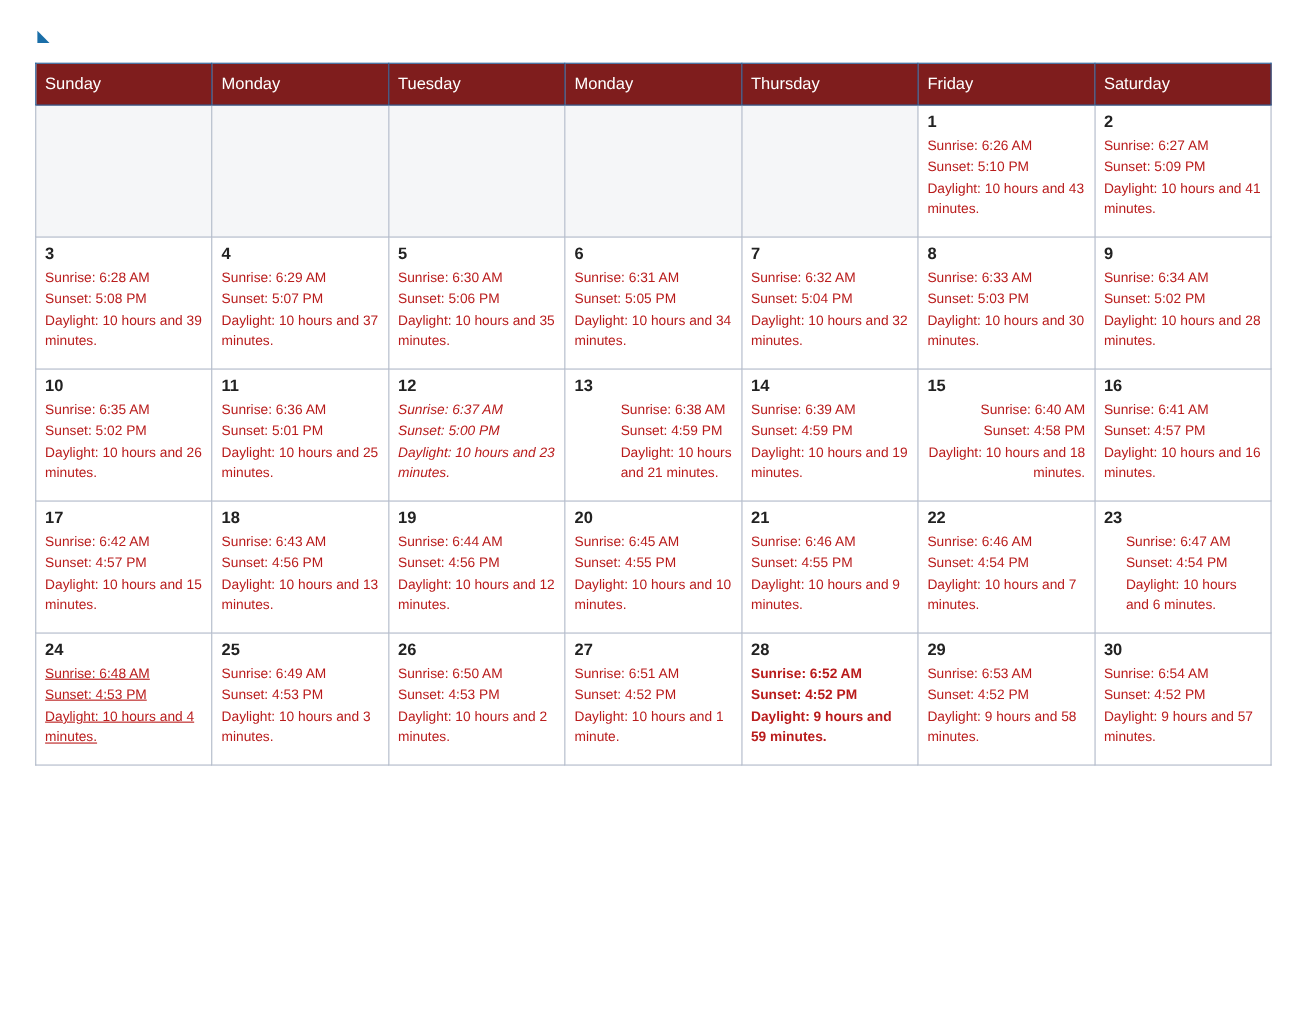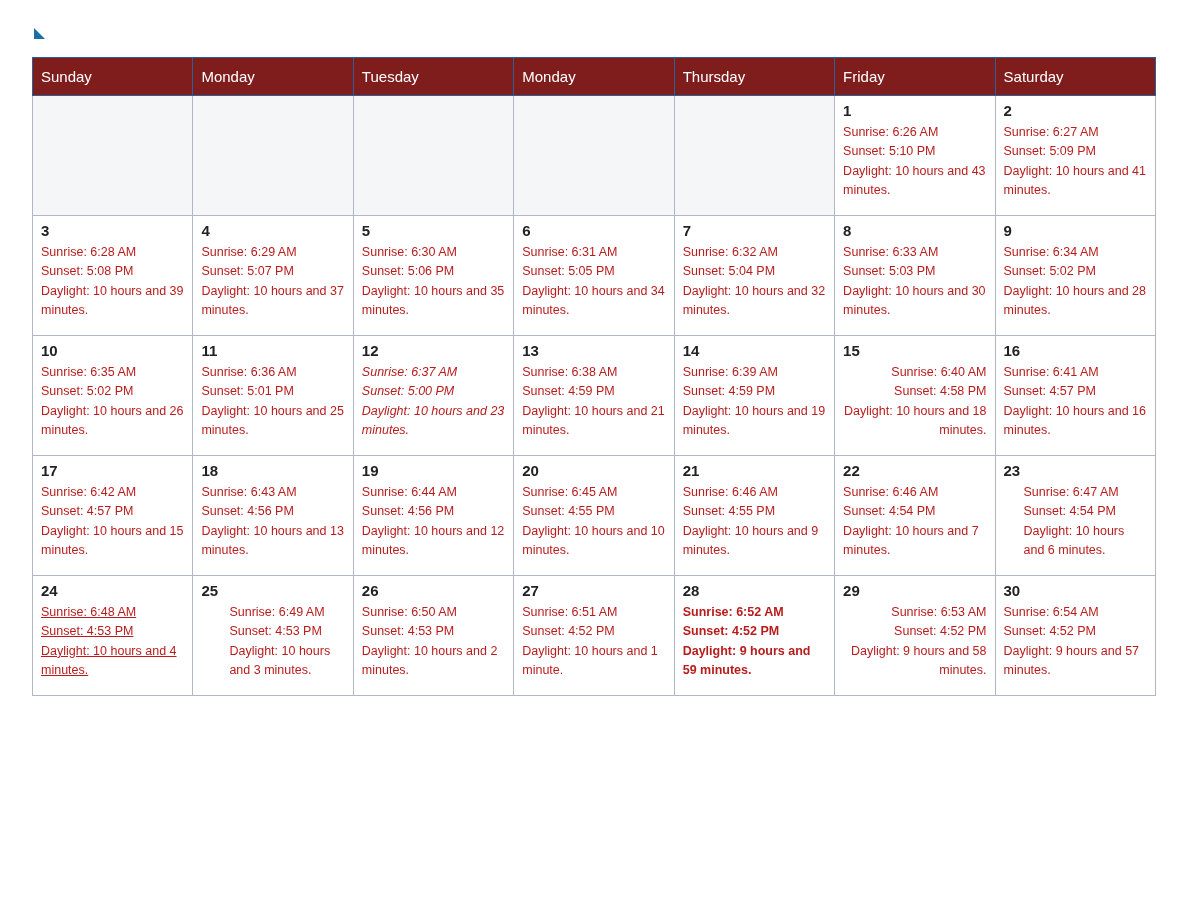--- a/index.html
+++ b/index.html
@@ -205,21 +205,21 @@
 Daylight: 10 hours and 25 minutes.</div>
         </td>
         <td>
           <span class="day-num">12</span>
           <div class="day-info" style="white-space: pre-line; font-style: italic;">Sunrise: 6:37 AM
 Sunset: 5:00 PM
 Daylight: 10 hours and 23 minutes.</div>
         </td>
         <td>
           <span class="day-num">13</span>
-          <div class="day-info" style="white-space: pre-line;">Sunrise: 6:38 AM
+          <div class="day-info" style="white-space: pre-line; margin-left: 42px;">Sunrise: 6:38 AM
 Sunset: 4:59 PM
 Daylight: 10 hours and 21 minutes.</div>
         </td>
         <td>
           <span class="day-num">14</span>
           <div class="day-info" style="white-space: pre-line;">Sunrise: 6:39 AM
 Sunset: 4:59 PM
 Daylight: 10 hours and 19 minutes.</div>
         </td>
         <td>
@@ -281,21 +281,21 @@
       </tr>
       <tr>
         <td>
           <span class="day-num">24</span>
           <div class="day-info" style="white-space: pre-line; text-decoration: underline;">Sunrise: 6:48 AM
 Sunset: 4:53 PM
 Daylight: 10 hours and 4 minutes.</div>
         </td>
         <td>
           <span class="day-num">25</span>
-          <div class="day-info" style="white-space: pre-line; margin-left: 28px;">Sunrise: 6:49 AM
+          <div class="day-info" style="white-space: pre-line;">Sunrise: 6:49 AM
 Sunset: 4:53 PM
 Daylight: 10 hours and 3 minutes.</div>
         </td>
         <td>
           <span class="day-num">26</span>
           <div class="day-info" style="white-space: pre-line;">Sunrise: 6:50 AM
 Sunset: 4:53 PM
 Daylight: 10 hours and 2 minutes.</div>
         </td>
         <td>
@@ -305,21 +305,21 @@
 Daylight: 10 hours and 1 minute.</div>
         </td>
         <td>
           <span class="day-num">28</span>
           <div class="day-info" style="white-space: pre-line; font-weight: bold;">Sunrise: 6:52 AM
 Sunset: 4:52 PM
 Daylight: 9 hours and 59 minutes.</div>
         </td>
         <td>
           <span class="day-num">29</span>
-          <div class="day-info" style="white-space: pre-line; text-align: right;">Sunrise: 6:53 AM
+          <div class="day-info" style="white-space: pre-line;">Sunrise: 6:53 AM
 Sunset: 4:52 PM
 Daylight: 9 hours and 58 minutes.</div>
         </td>
         <td>
           <span class="day-num">30</span>
           <div class="day-info" style="white-space: pre-line;">Sunrise: 6:54 AM
 Sunset: 4:52 PM
 Daylight: 9 hours and 57 minutes.</div>
         </td>
       </tr>

